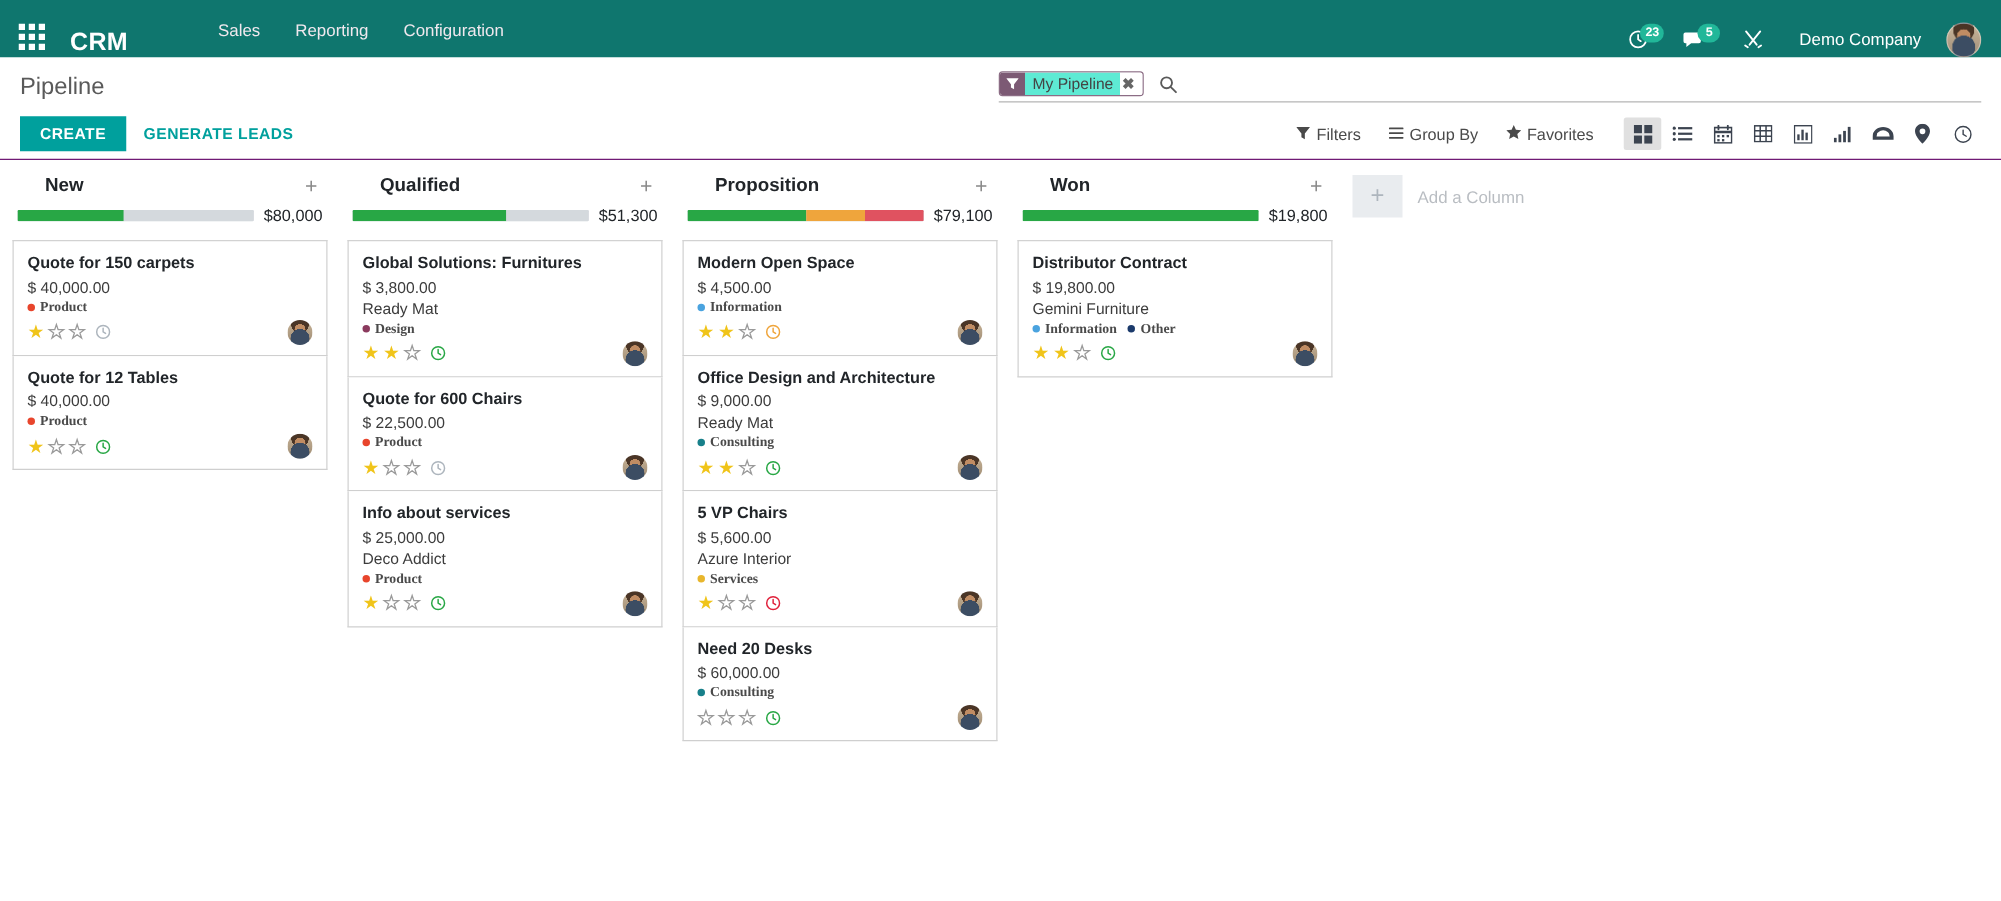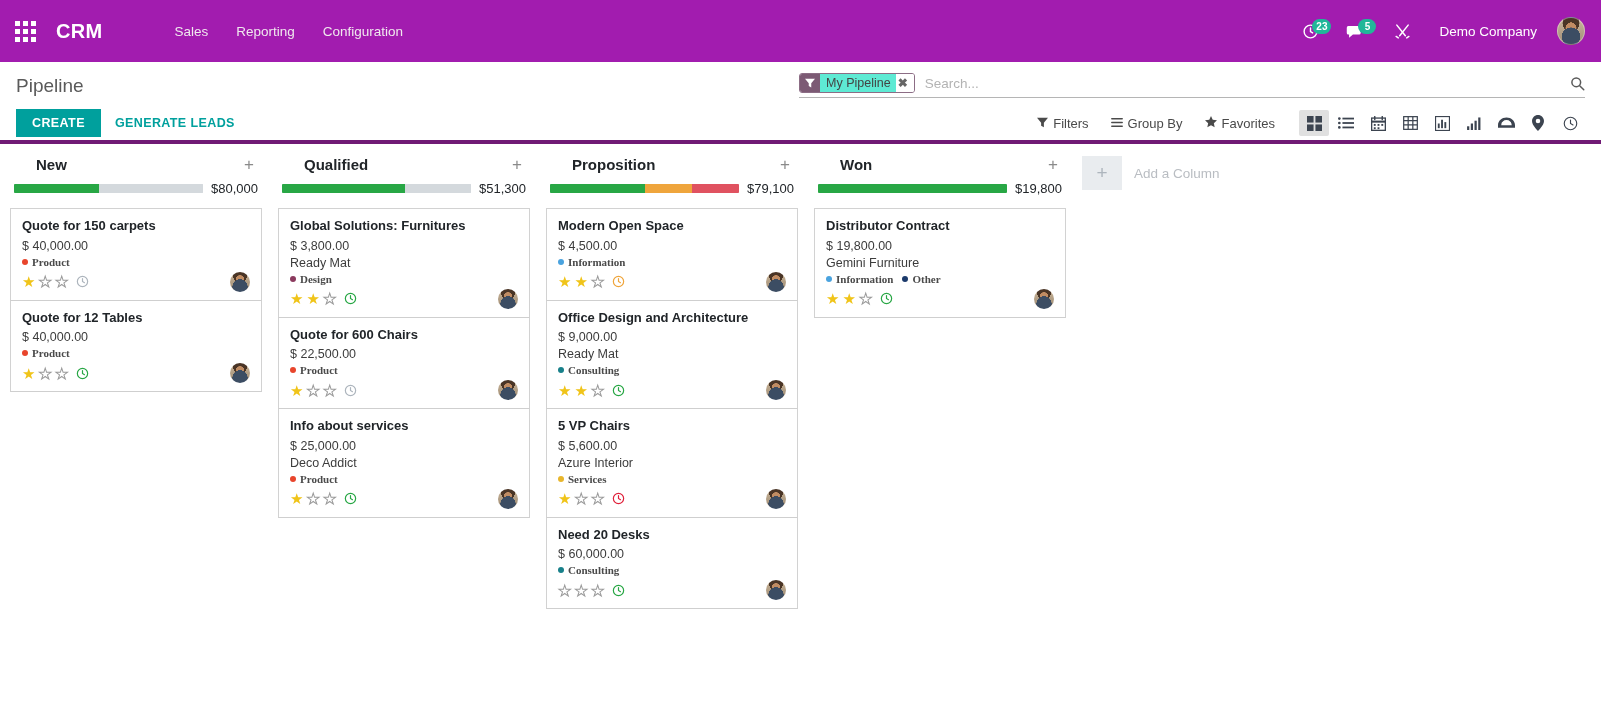--- a/index.html
+++ b/index.html
@@ -8,24 +8,24 @@
     margin: 0; padding: 0;
     width: 1601px; height: 721px;
     overflow: hidden;
     background: #ffffff;
     font-family: "Liberation Sans", sans-serif;
     -webkit-font-smoothing: antialiased;
   }
 
   
   .navbar {
-    height: 62px;
-    background: #a21caf;
-    display: flex;
-    align-items: center;
+    height: 46px;
+    background: #0f766e;
+    display: flex;
+    align-items: flex-end;
     padding: 0 12px 0 8px;
     color: #ffffff;
     position: relative;
   }
   .apps-grid {
     width: 34px; height: 34px;
     display: flex; align-items: center; justify-content: center;
     cursor: pointer;
     margin-right: 6px;
   }
@@ -100,21 +100,21 @@
       radial-gradient(circle at 50% 20%, #4a3526 0 34%, rgba(74,53,38,0) 35%),
       linear-gradient(#cbb79c, #9f8d77);
     border: 1px solid rgba(255,255,255,0.35);
     cursor: pointer;
     overflow: hidden;
   }
 
   
   .control-panel {
     background: #ffffff;
-    border-bottom: 4px solid #701a75;
+    border-bottom: 1px solid #701a75;
     padding: 0;
     position: relative;
     height: 82px;
   }
   .cp-row1 { display: flex; align-items: flex-start; padding: 10px 16px 0 16px; }
   .breadcrumb {
     font-size: 19px;
     color: #5a5a5a;
     font-weight: normal;
     line-height: 1;
@@ -384,21 +384,20 @@
     <div class="search-area">
       <div class="facet">
         <span class="facet-icon">
           <svg width="10" height="10" viewBox="0 0 16 16" fill="#ffffff">
               <path d="M0 1h16L10 8.5V15l-4-2.2V8.5z"></path>
             </svg>
         </span>
         <span class="facet-label">My Pipeline</span>
         <span class="facet-close">✖</span>
       </div>
-      <input class="search-input" type="text" placeholder="Search..." style="">
       <span class="search-mag">
         <svg width="15" height="15" viewBox="0 0 24 24" fill="none" stroke="#5a5a5a" stroke-width="2.4" stroke-linecap="round">
           <circle cx="10" cy="10" r="7"></circle>
             <path d="M15.5 15.5L22 22"></path>
         </svg>
       </span>
     </div>
   </div>
   <div class="cp-row2">
     <button class="btn-create">CREATE</button>

